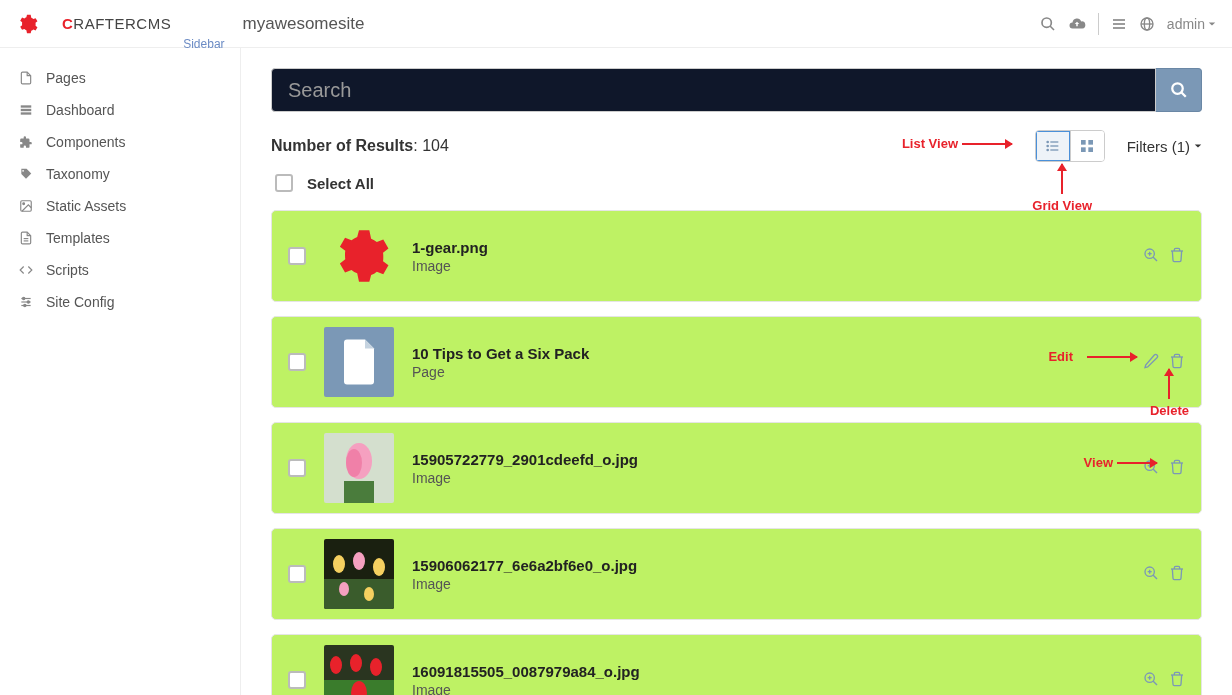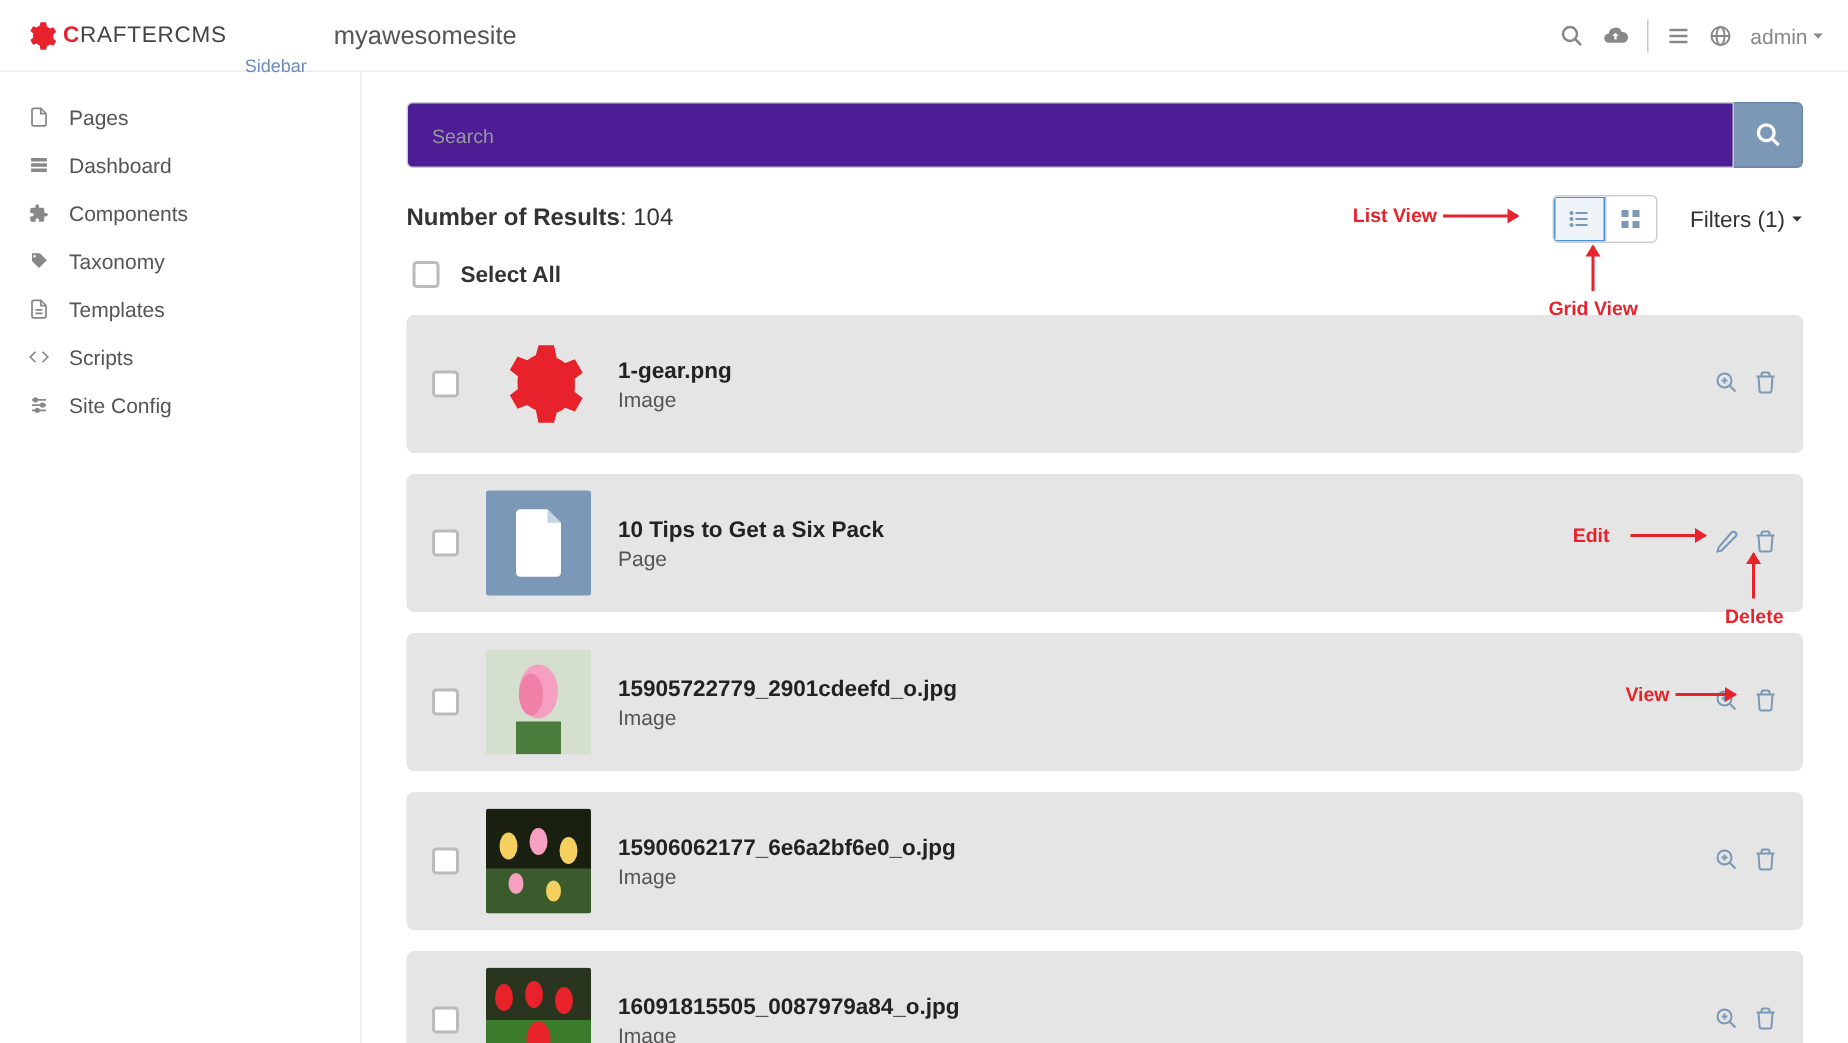--- a/index.html
+++ b/index.html
@@ -1,51 +1,51 @@
 <!DOCTYPE html>
 <html><head>
 <meta charset="utf-8">
 <style>
 * { box-sizing: border-box; margin: 0; padding: 0; }
 body { font-family: -apple-system, BlinkMacSystemFont, "Segoe UI", Helvetica, Arial, sans-serif; font-size: 14px; color: #333; background: #fff; }
 .topbar { height: 48px; display: flex; align-items: center; padding: 0 16px; border-bottom: 1px solid #eee; }
-.logo { display: flex; align-items: center; margin-right: 12px; }
+.logo { display: flex; align-items: center; margin-right: 12px; gap: 20px; }
 .logo svg { margin-right: 4px; }
 .logo-text { font-size: 15px; letter-spacing: 0.5px; font-weight: 500; }
 .logo-c { color: #e8222b; font-weight: 700; }
 .logo-rest { color: #444; }
 .sidebar-toggle { color: #6b8bc4; font-size: 12px; margin-right: 18px; cursor: pointer; margin-top: 40px; }
 .site-name { font-size: 17px; color: #555; }
 .topbar-spacer { flex: 1; }
 .topbar-icons { display: flex; align-items: center; gap: 12px; }
 .topbar-icons .divider { width: 1px; height: 22px; background: #ccc; }
 .topbar-icon { color: #888; cursor: pointer; display: flex; align-items: center; }
 .admin-link { color: #888; font-size: 14px; display: flex; align-items: center; gap: 3px; }
 .layout { display: flex; }
 .sidebar { width: 240px; padding: 14px 0; }
 .sidebar-item { display: flex; align-items: center; padding: 8px 18px; color: #555; font-size: 14px; cursor: pointer; gap: 12px; }
 .sidebar-item .sicon { width: 16px; height: 16px; display: flex; align-items: center; justify-content: center; color: #888; }
 .main { flex: 1; padding: 20px 30px; border-left: 1px solid #eee; min-height: 640px; }
 .search-row { display: flex; margin-bottom: 18px; }
-.search-input { flex: 1; height: 44px; border: 1px solid #ccc; border-radius: 4px 0 0 4px; padding: 0 16px; font-size: 13px; color: #888; background: #4c1d95; }
+.search-input { flex: 1; height: 44px; border: 1px solid #ccc; border-radius: 4px 0 0 4px; padding: 0 16px; font-size: 20px; color: #888; background: #0f172a; }
 .search-input::placeholder { color: #999; }
 .search-btn { width: 46px; height: 44px; background: #7b98b6; border: 1px solid #6a87a5; border-left: none; border-radius: 0 4px 4px 0; display: flex; align-items: center; justify-content: center; cursor: pointer; color: #fff; }
 .results-bar { display: flex; align-items: center; margin-bottom: 12px; position: relative; }
 .results-label { font-size: 16px; color: #333; }
 .results-label b { font-weight: 700; }
 .results-spacer { flex: 1; }
 .view-toggle { display: flex; border: 1px solid #ccc; border-radius: 4px; overflow: hidden; margin-right: 22px; }
 .view-btn { width: 34px; height: 30px; display: flex; align-items: center; justify-content: center; background: #fff; cursor: pointer; color: #7b98b6; }
 .view-btn.active { background: #eef3f8; box-shadow: inset 0 0 0 1px #4a90d9; }
 .view-btn + .view-btn { border-left: 1px solid #ccc; }
 .filters-link { font-size: 15px; color: #333; display: flex; align-items: center; gap: 4px; cursor: pointer; }
 .select-all-row { display: flex; align-items: center; gap: 14px; margin-bottom: 18px; padding-left: 4px; }
 .chk { width: 18px; height: 18px; border: 2px solid #bbb; border-radius: 3px; background: #fff; cursor: pointer; }
 .select-all-label { font-weight: 600; font-size: 15px; color: #333; }
-.item-card { background: #e5e5e5; border: 1px solid #e5e5e5; border-radius: 5px; margin-bottom: 14px; display: flex; align-items: center; padding: 10px 16px; min-height: 78px; gap: 18px; position: relative; }
+.item-card { background: #bef264; border: 1px solid #e5e5e5; border-radius: 5px; margin-bottom: 14px; display: flex; align-items: center; padding: 10px 16px; min-height: 78px; gap: 18px; position: relative; }
 .item-checkbox { flex-shrink: 0; }
 .item-thumb { width: 70px; height: 70px; display: flex; align-items: center; justify-content: center; flex-shrink: 0; border-radius: 2px; overflow: hidden; }
 .item-info { flex: 1; }
 .item-title { font-weight: 600; font-size: 15px; color: #222; }
 .item-type { font-size: 14px; color: #555; margin-top: 2px; }
 .item-actions { display: flex; gap: 10px; color: #7b98b6; }
 .item-action { cursor: pointer; }
 .annot { position: absolute; color: #e8222b; font-size: 13px; font-weight: 700; pointer-events: none; display: flex; align-items: center; }
 .annot-arrow-h { width: 50px; height: 2px; background: #e8222b; position: relative; margin: 0 4px; }
 .annot-arrow-h::after { content: ''; position: absolute; right: -1px; top: -4px; border-left: 8px solid #e8222b; border-top: 5px solid transparent; border-bottom: 5px solid transparent; }
@@ -139,20 +139,30 @@
         <span class="sicon">
           <svg width="14" height="14" viewBox="0 0 24 24" fill="currentColor">
             <path d="M21 11l-8-8H4v9l8 8 9-9zM7 8a1.5 1.5 0 110-3 1.5 1.5 0 010 3z"></path>
           </svg>
         </span>
         <span>Taxonomy</span>
       </div>
     <div class="sidebar-item">
         <span class="sicon">
           <svg width="14" height="14" viewBox="0 0 24 24" fill="none" stroke="currentColor" stroke-width="2">
+            <rect x="3" y="3" width="18" height="18" rx="2"></rect>
+            <circle cx="8" cy="8" r="1.5" fill="currentColor"></circle>
+            <path d="M21 15l-5-5-11 11"></path>
+          </svg>
+        </span>
+        <span>Static Assets</span>
+      </div>
+    <div class="sidebar-item">
+        <span class="sicon">
+          <svg width="14" height="14" viewBox="0 0 24 24" fill="none" stroke="currentColor" stroke-width="2">
             <path d="M14 2H6a2 2 0 00-2 2v16a2 2 0 002 2h12a2 2 0 002-2V8z"></path>
             <polyline points="14 2 14 8 20 8"></polyline>
             <line x1="8" y1="13" x2="16" y2="13"></line>
             <line x1="8" y1="17" x2="16" y2="17"></line>
           </svg>
         </span>
         <span>Templates</span>
       </div>
     <div class="sidebar-item">
         <span class="sicon">

